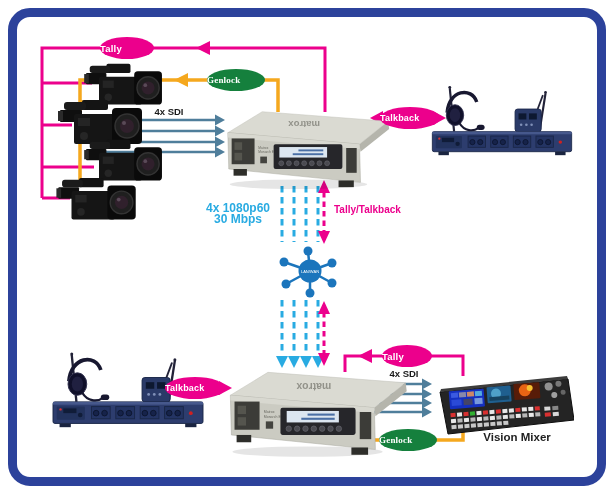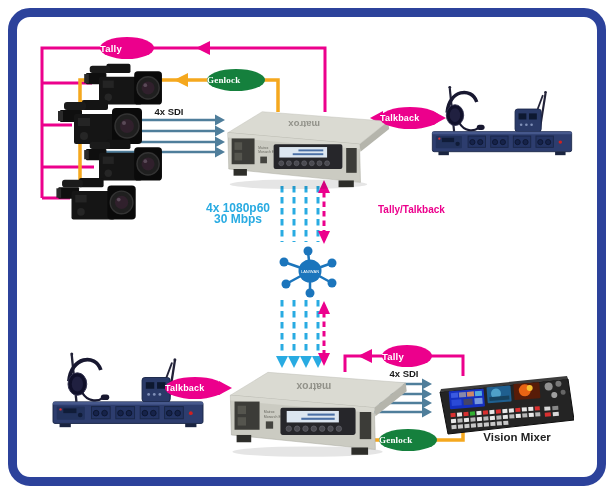--- a/index.html
+++ b/index.html
@@ -10,21 +10,21 @@
   .layer{position:absolute;left:0;top:0;z-index:2;}
   .dev{position:absolute;z-index:3;}
   .oval{position:absolute;z-index:5;border-radius:50%;color:#fff;font-weight:bold;
         font-size:9.5px;display:flex;align-items:center;justify-content:flex-start;
         letter-spacing:.2px;}
   .oval.pink{background:#EC008C;}
   .oval.orange{background:#15803d;font-family:Liberation Serif, serif;}
   .lab{position:absolute;z-index:5;font-weight:bold;}
   .lab.steeltxt{color:#1b1b1b;font-size:9.5px;text-align:center;}
   .lab.cyantxt{color:#29ABE2;font-size:12px;line-height:11px;text-align:center;}
-  .lab.pinktxt{color:#EC008C;font-size:10px;margin-left:44px;}
+  .lab.pinktxt{color:#EC008C;font-size:10px;}
   .lab.darktxt{color:#222;font-size:11.5px;text-align:center;}
   svg{display:block;}
 </style>
 </head>
 <body>
 
 <div class="stage">
 
   <div class="frame"></div>
 

